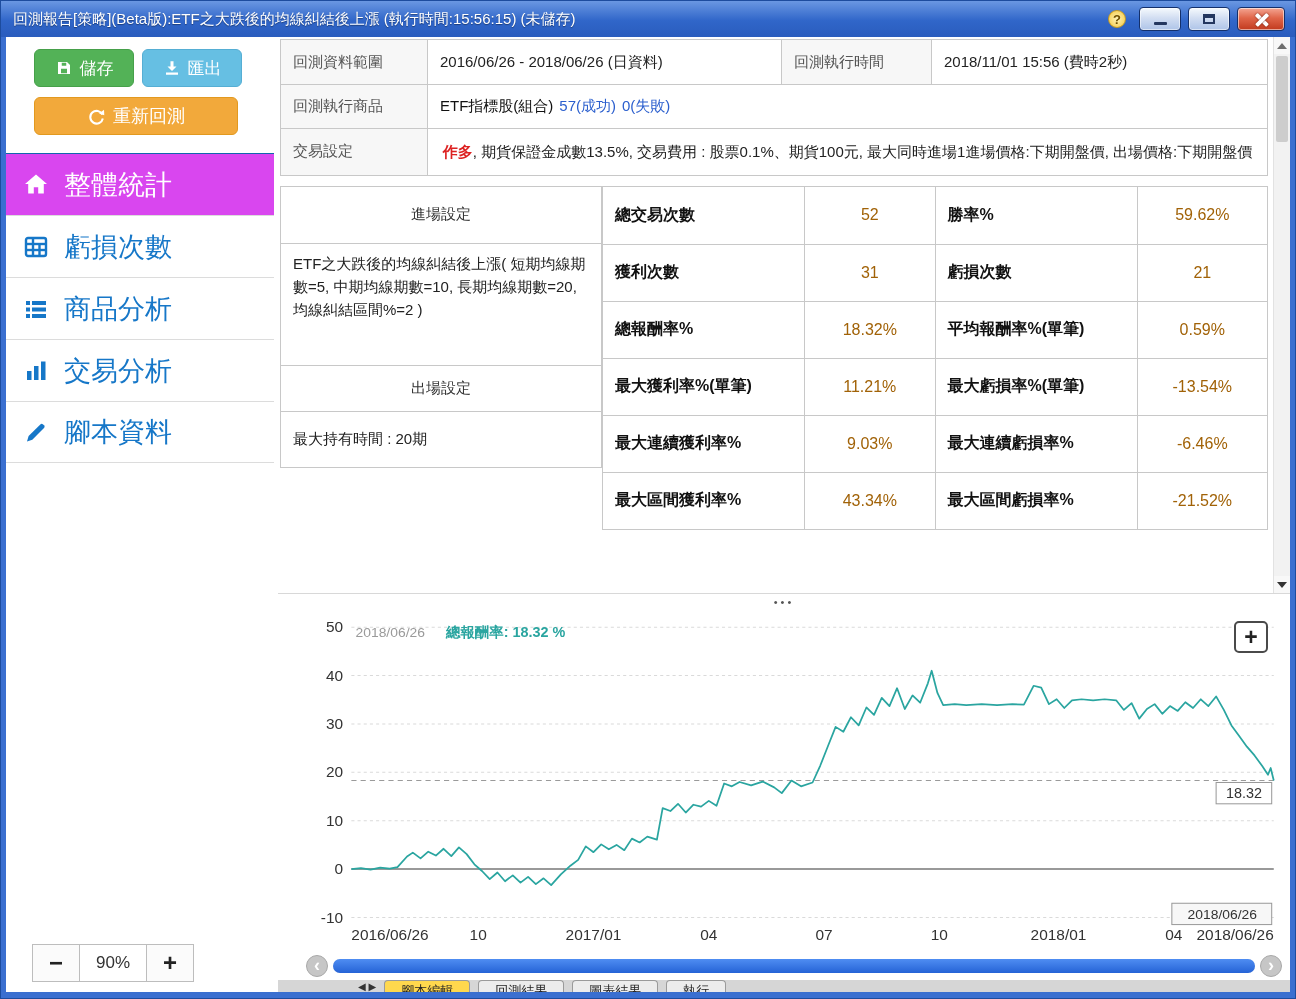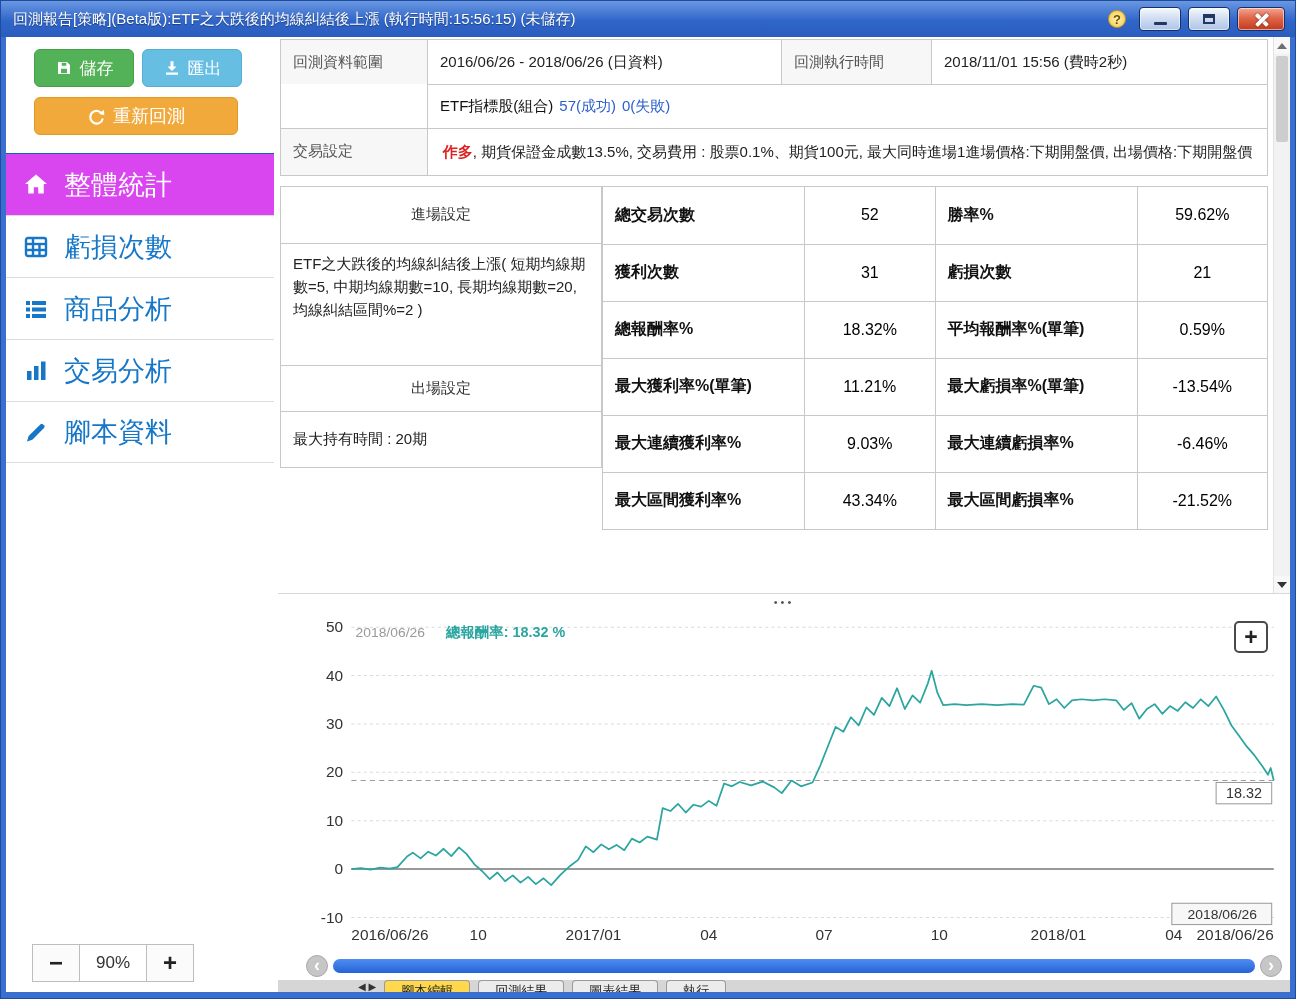--- a/index.html
+++ b/index.html
@@ -71,21 +71,21 @@
   
   .stats-wrap { display:flex; align-items:flex-start; margin-top:10px; }
   .settings { width:322px; flex:none; border:1px solid #c8c8c8; font-size:15px; background:#fff; }
   .settings .hd { height:56px; display:flex; align-items:center; justify-content:center; color:#333; }
   .settings .hd2 { height:46px; border-top:1px solid #c8c8c8; }
   .settings .bd { border-top:1px solid #c8c8c8; padding:8px 12px; line-height:1.55; color:#222; min-height:122px; }
   .settings .bd2 { min-height:56px; display:flex; align-items:center; }
   .statgrid { flex:1; min-width:0; border:1px solid #c8c8c8; border-left:none; display:grid;
     grid-template-columns:1.55fr 1fr 1.55fr 1fr; grid-auto-rows:57px; background:#fff; }
   .sg-cell { border-left:1px solid #c8c8c8; border-top:1px solid #c8c8c8; display:flex; align-items:center;
-    font-size:16px; color:#000000; }
+    font-size:16px; color:#a16207; }
   .sg-cell:nth-child(-n+4) { border-top:none; }
   .sg-lbl { padding-left:12px; font-weight:bold; color:#111; }
   .sg-val { justify-content:center; }
 
   
   .splitter { height:16px; flex:none; display:flex; align-items:center; justify-content:center;
     border-top:1px solid #d8d8d8; color:#555; font-size:11px; letter-spacing:3px; cursor:row-resize; }
 
   
   .chart-panel { flex:1; min-height:0; position:relative; padding:4px 8px 0 26px; }
@@ -231,20 +231,21 @@
     <div class="main">
 
       <div class="upper">
 
         <div class="info-grid">
           <div class="ig-cell first-col no-l no-t">回測資料範圍</div>
           <div class="ig-cell no-t">2016/06/26 - 2018/06/26 (日資料)</div>
           <div class="ig-cell lbl no-t">回測執行時間</div>
           <div class="ig-cell no-t">2018/11/01 15:56 (費時2秒)</div>
 
+          <div class="ig-cell first-col no-l">回測執行商品</div>
           <div class="ig-cell ig-span">
             <span class="product">ETF指標股(組合)</span>
             <span class="blue">57(成功)</span>
             <span class="blue">0(失敗)</span>
           </div>
 
           <div class="ig-cell first-col no-l">交易設定</div>
           <div class="ig-cell ig-span ig-multiline">
             <div><span class="red bold">作多</span><span>, 期貨保證金成數13.5%, 交易費用 : 股票0.1%、期貨100元, 最大同時進場1</span></div>
             <div>進場價格:下期開盤價, 出場價格:下期開盤價</div>

